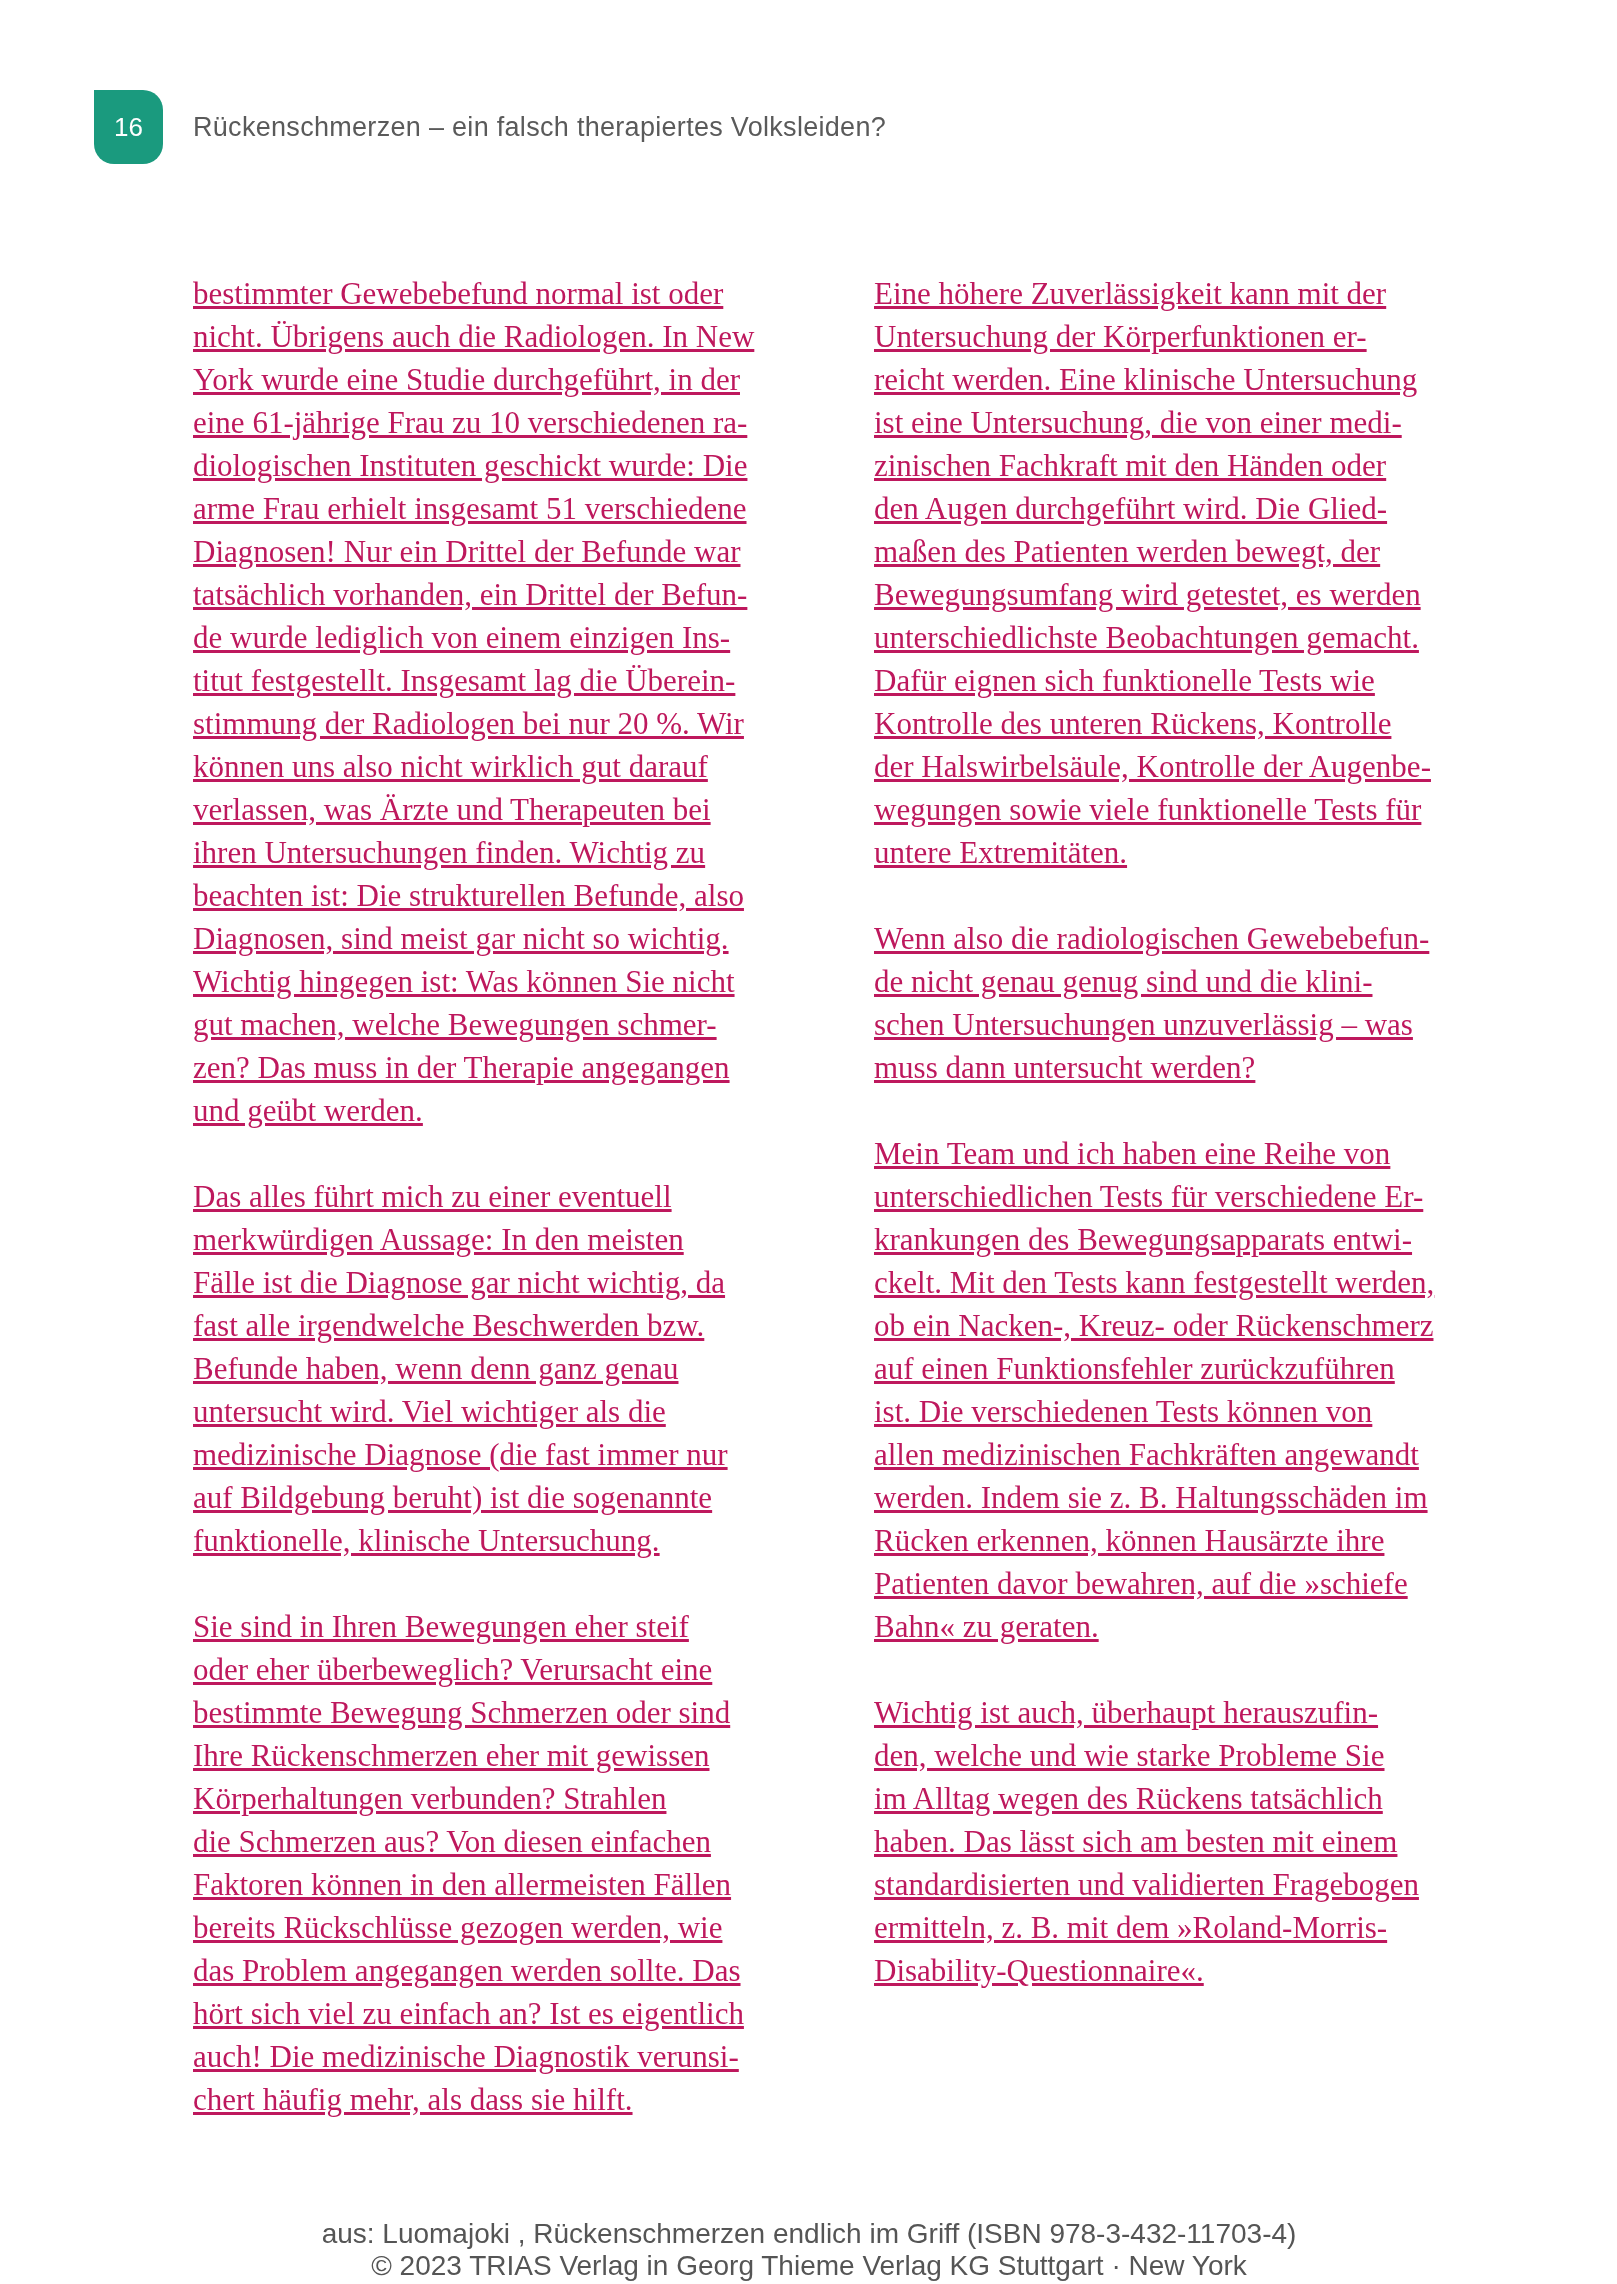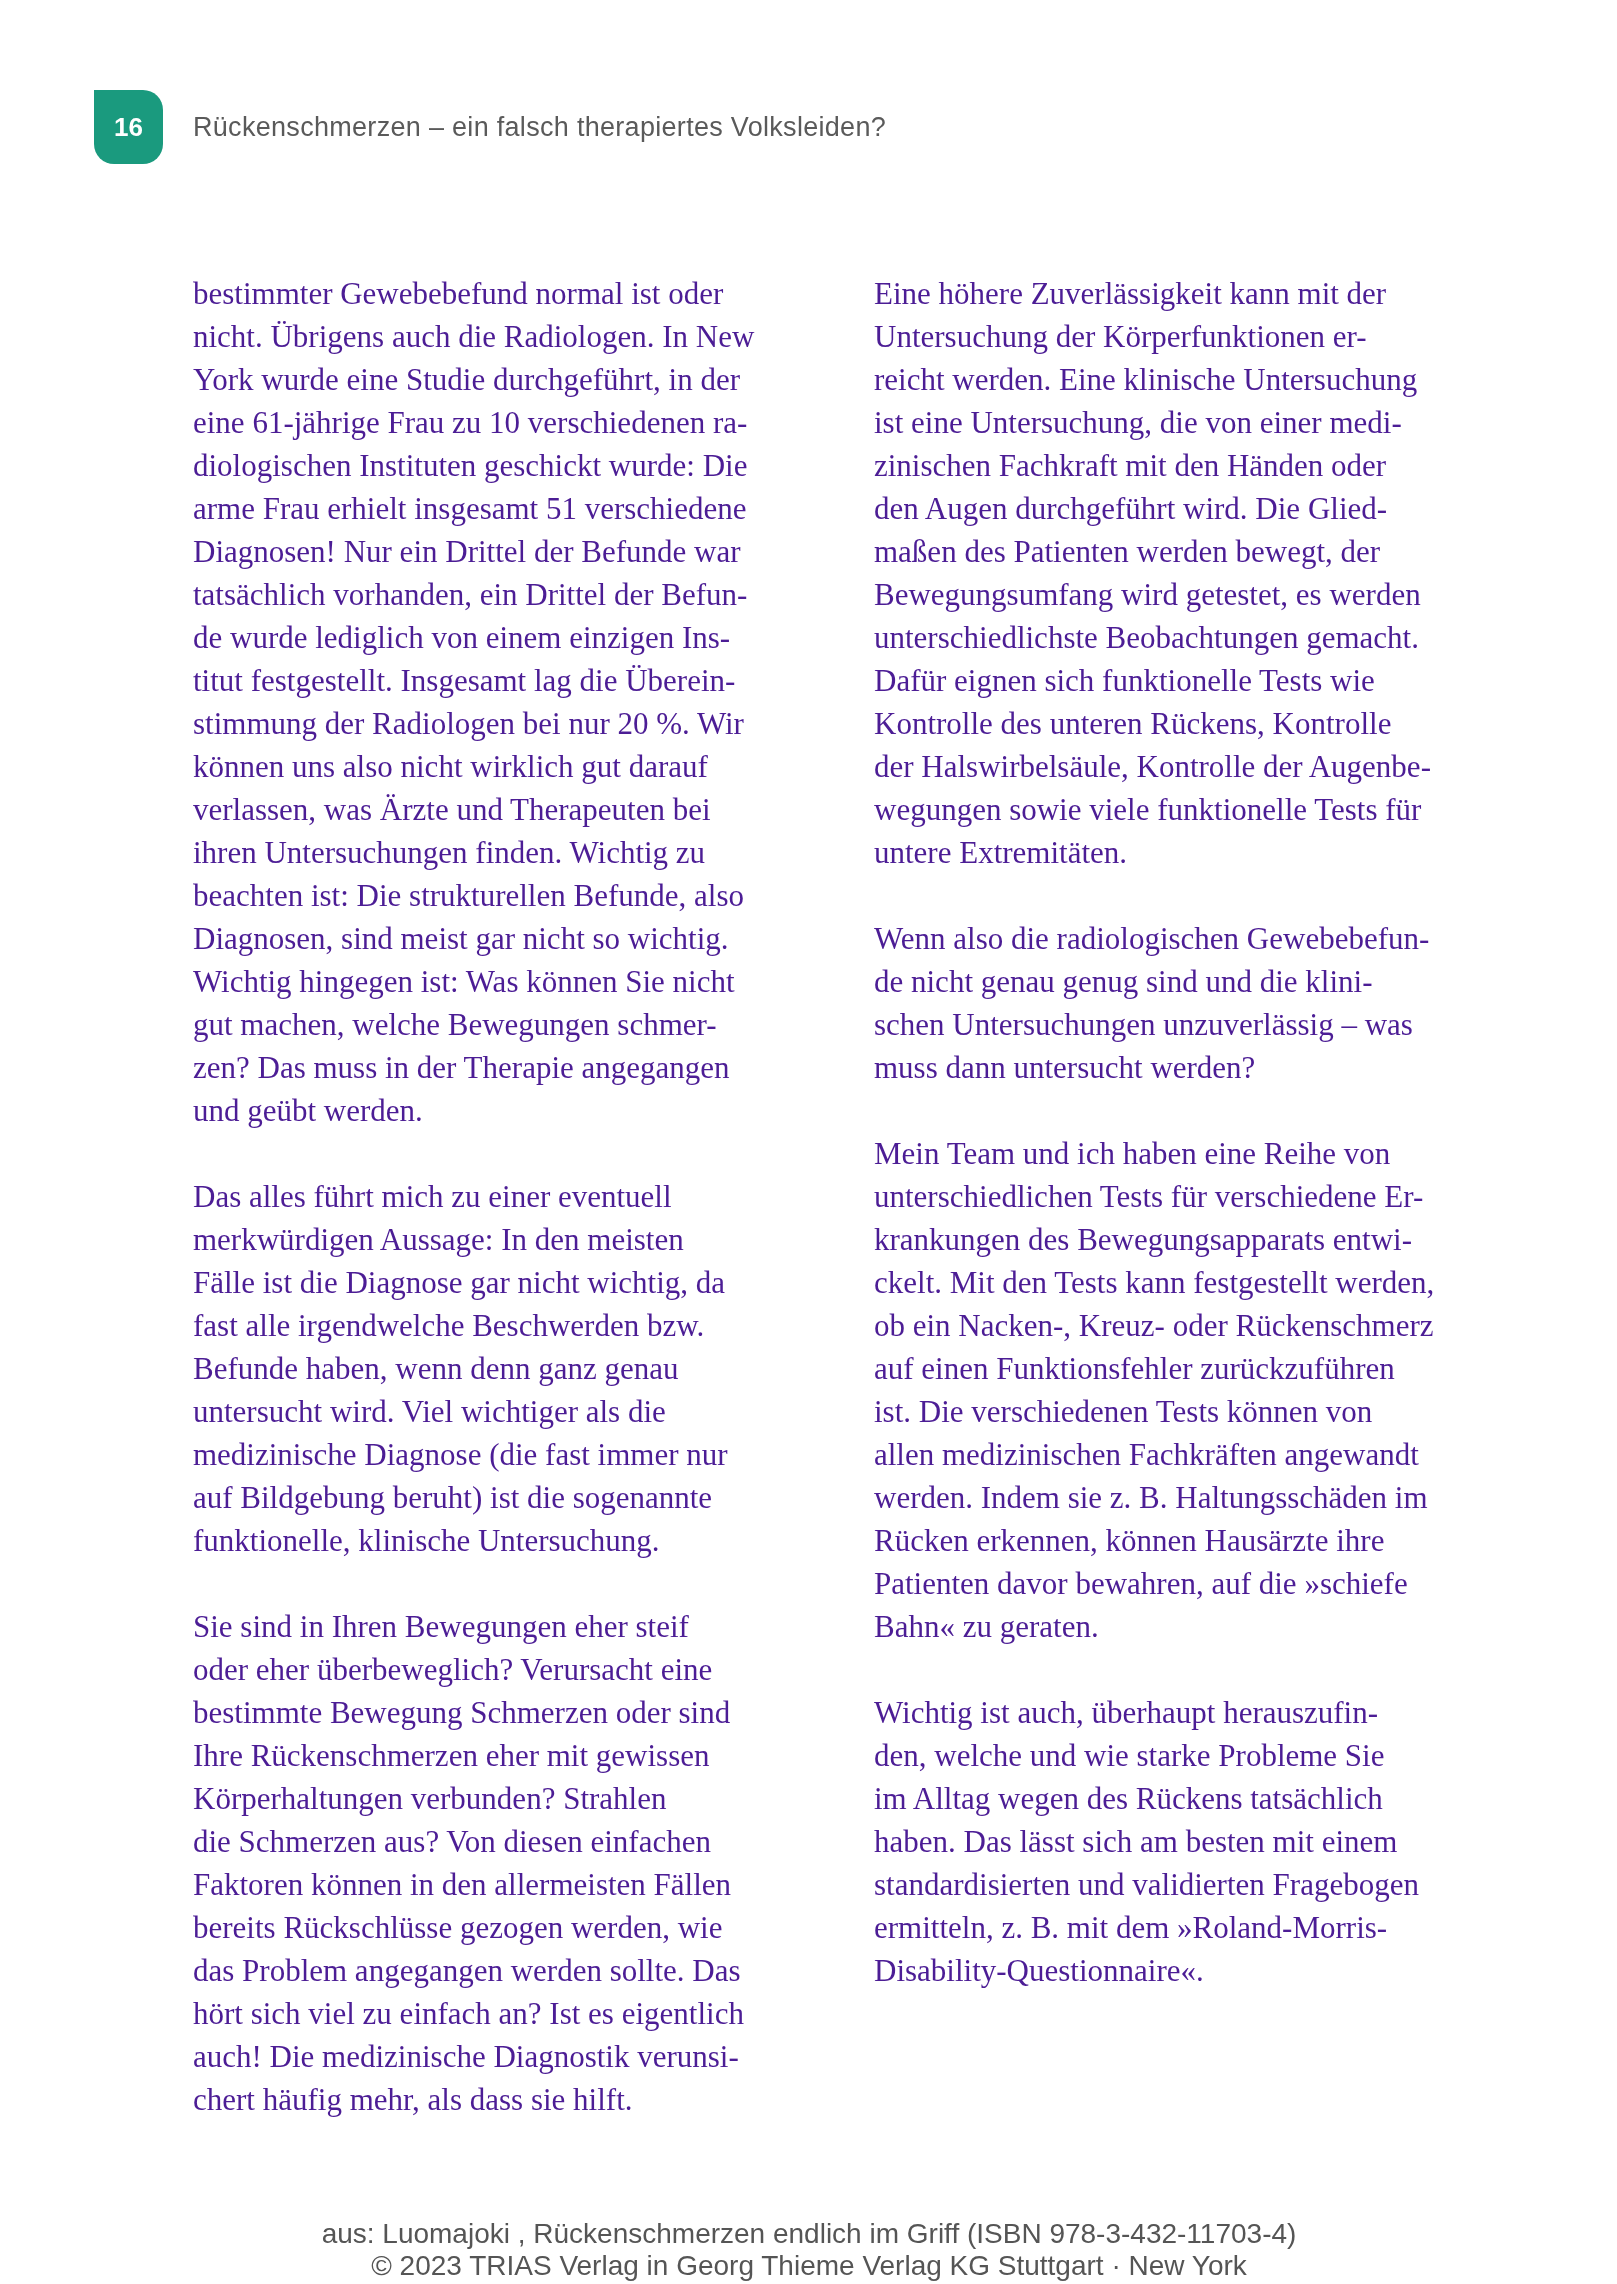--- a/index.html
+++ b/index.html
@@ -1,22 +1,22 @@
 <!DOCTYPE html>
 <html style="font-size:10.8px"><head>
 <meta charset="utf-8">
 <style>
   html, body { margin: 0; padding: 0; background: #ffffff; }
   body { width: 1618px; height: 2284px; position: relative; overflow: hidden; font-family: "DejaVu Serif", serif; color: #1a1a1a; }
-  .page-badge { position: absolute; left: 94px; top: 90px; width: 69px; height: 74px; background: #1a9a7e; border-radius: 0 20px 20px 20px; color: #fff; font-family: "Liberation Sans", sans-serif; font-size: 26px; display: flex; align-items: center; justify-content: center; font-weight: bold; }
+  .page-badge { position: absolute; left: 94px; top: 90px; width: 69px; height: 74px; background: #1a9a7e; border-radius: 0 20px 20px 20px; color: #fff; font-family: "Liberation Sans", sans-serif; font-size: 26px; display: flex; align-items: center; justify-content: center; }
   .running-head { position: absolute; left: 193px; top: 112px; font-family: "Liberation Sans", sans-serif; font-size: 27px; color: #5a5a5a; letter-spacing: 0.3px; }
   .col { position: absolute; top: 272px; width: 607px; }
   .col-left { left: 193px; }
   .col-right { left: 874px; }
-  .col p { margin: 0 0 43px 0; font-family: "Liberation Serif", serif; font-size: 31px; line-height: 43px; color: #4c1d95; white-space: pre-line; }
+  .col p { margin: 0 0 43px 0; font-family: "Liberation Serif", serif; font-size: 31px; line-height: 43px; color: #be185d; white-space: pre-line; text-decoration: underline; }
   .section-title { font-family: "Liberation Sans", sans-serif; font-weight: bold; color: #1a7fa6; font-size: 40px; line-height: 54px; margin: 0 0 21.6px 0; white-space: pre-line; }
   .footer { position: absolute; left: 0; right: 0; top: 2218px; text-align: center; font-family: "Liberation Sans", sans-serif; font-size: 28px; line-height: 32px; color: #555; }
 </style>
 </head>
 <body>
 
 <div class="page-badge">
   <span>16</span>
 </div>
 <div class="running-head">Rückenschmerzen – ein falsch therapiertes Volksleiden?</div>

